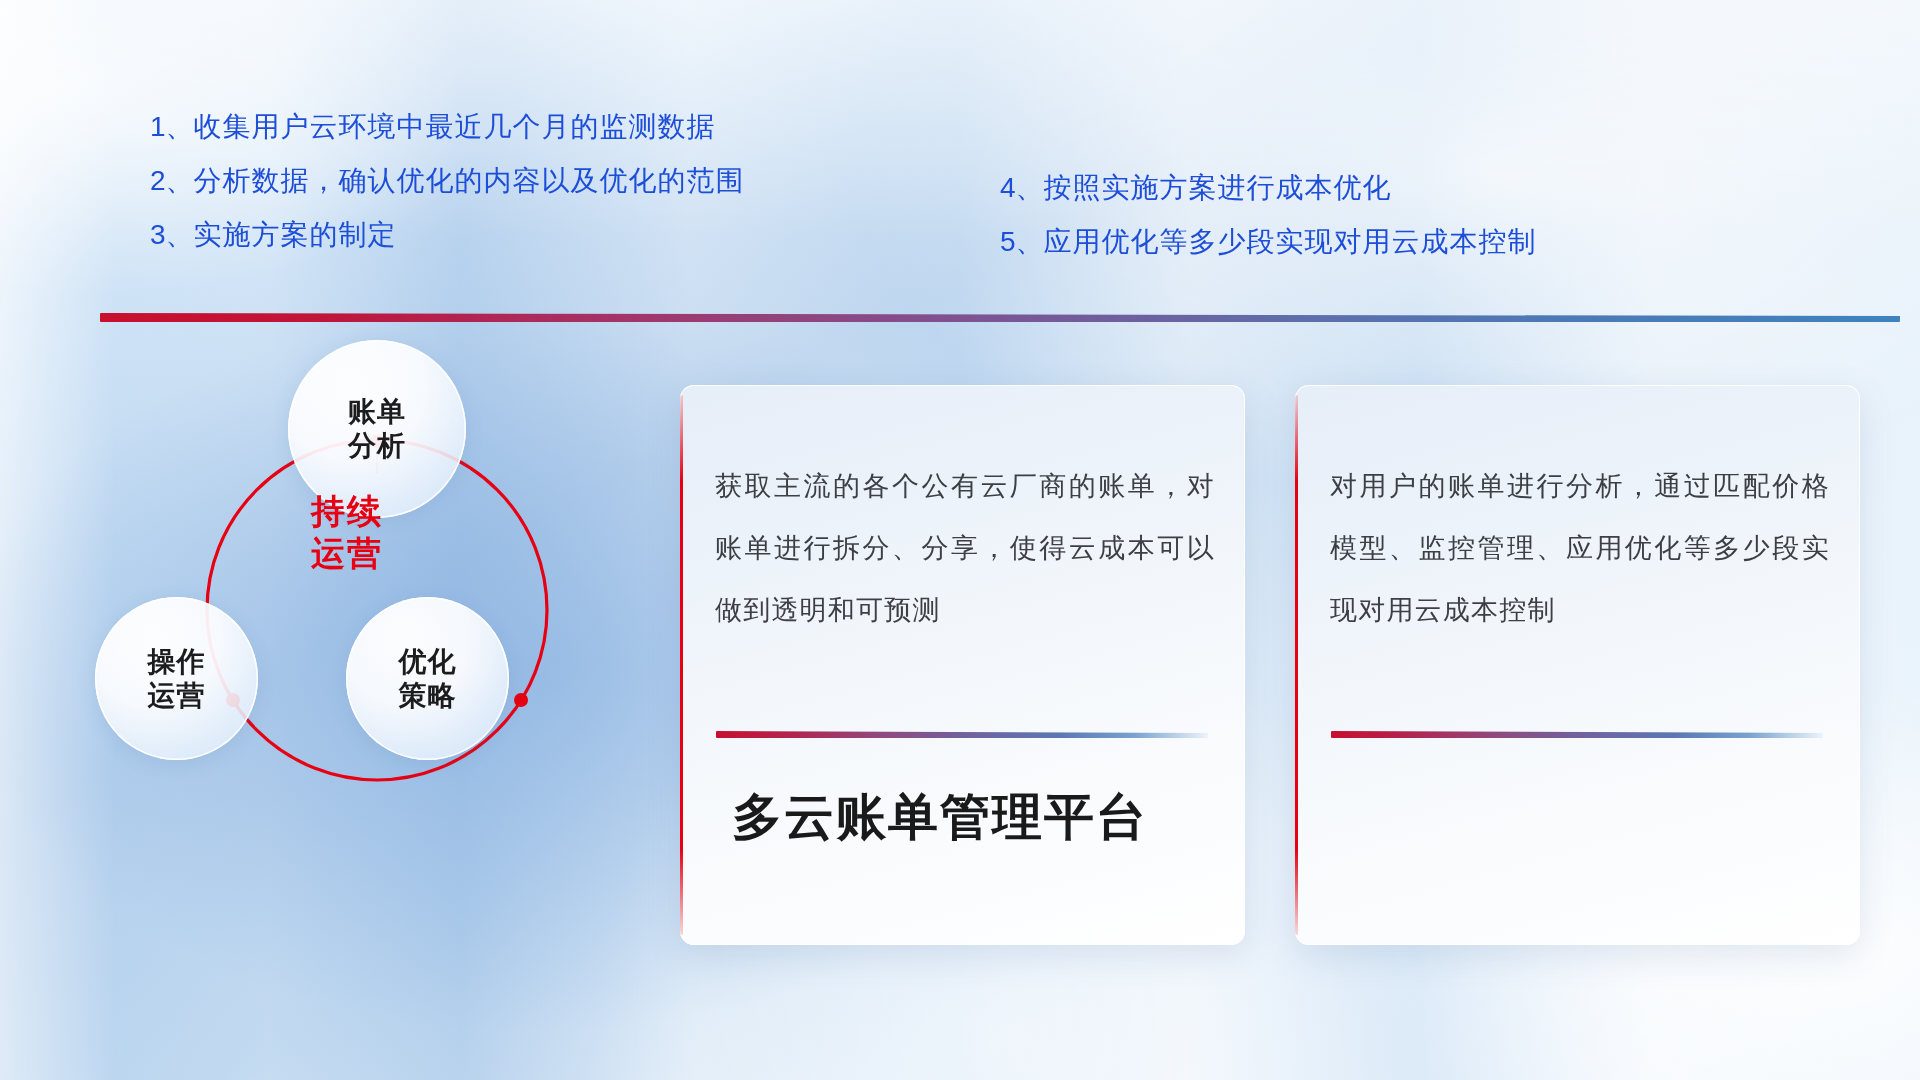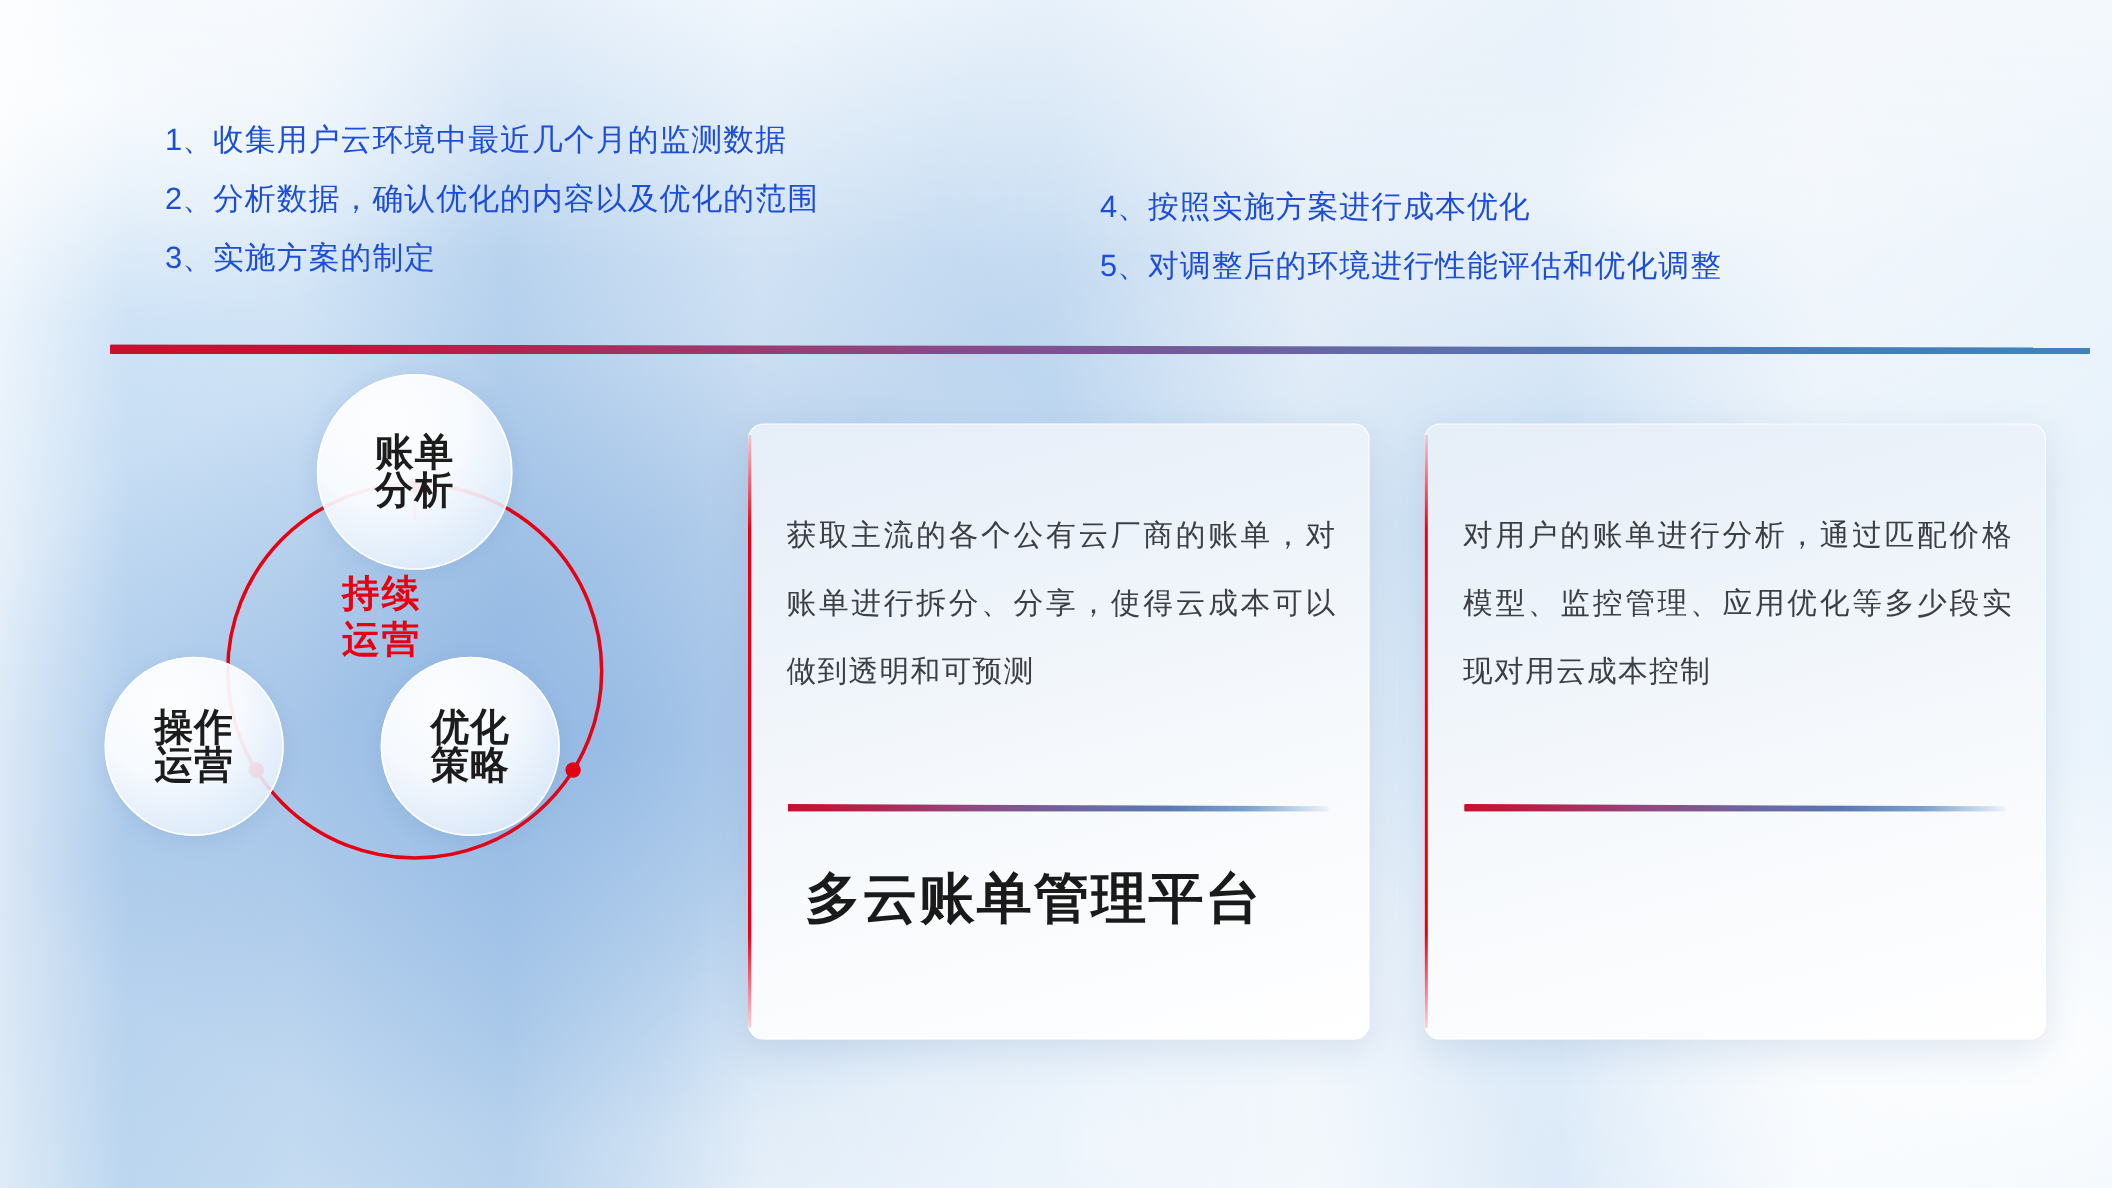--- a/index.html
+++ b/index.html
@@ -72,29 +72,29 @@
   #diagram{position:absolute;left:95px;top:355px;width:540px;height:580px;}
   #diagram svg{position:absolute;left:0;top:0;}
   .bub{
     position:absolute;border-radius:50%;
     background:radial-gradient(circle at 36% 26%, rgba(255,255,255,0.97) 0%, rgba(252,253,255,0.93) 42%, rgba(229,240,252,0.86) 78%, rgba(216,232,249,0.80) 100%);
     box-shadow:inset 0 0 0 1.5px rgba(255,255,255,0.95), 0 4px 18px rgba(90,130,180,0.16);
     display:flex;align-items:center;justify-content:center;
     text-align:center;
   }
   .bub-label{
-    color:#1c1c1c;font-weight:bold;font-size:35px;line-height:34px;letter-spacing:1px;text-align:center;
+    color:#1c1c1c;font-weight:bold;font-size:28px;line-height:34px;letter-spacing:1px;text-align:center;
   }
   #bub-top{left:193px;top:-15px;width:178px;height:178px;}
   #bub-left{left:0px;top:242px;width:163px;height:163px;}
   #bub-right{left:251px;top:242px;width:163px;height:163px;}
   #center-label{
     position:absolute;left:147px;top:135px;width:210px;
     text-align:center;color:#e60012;font-weight:bold;
-    font-size:34px;line-height:42px;letter-spacing:2px;margin-top:29px;
+    font-size:34px;line-height:42px;letter-spacing:2px;
   }
 
   
   .card{
     position:absolute;top:385px;width:565px;height:560px;
     border-radius:14px;
     background:linear-gradient(165deg,#e6eef8 0%,#edf3fa 28%,#f6f9fc 58%,#fbfcfe 80%,#ffffff 100%);
     box-shadow:0 10px 34px rgba(82,120,170,0.16), inset 0 0 0 1px rgba(255,255,255,0.9);
     overflow:hidden;
   }
@@ -147,21 +147,21 @@
     <div class="list-item">
       <span class="li-num">3、</span><span>实施方案的制定</span>
     </div>
   </div>
 
   <div class="list-col" id="col-right">
     <div class="list-item">
       <span class="li-num">4、</span><span>按照实施方案进行成本优化</span>
     </div>
     <div class="list-item">
-      <span class="li-num">5、</span><span>对调整后的环境进行性能评估和优化调整</span>
+      <span class="li-num">5、</span><span>应用优化等多少段实现对用云成本控制</span>
     </div>
   </div>
 
 </div>
 
 <div id="divider"></div>
 
 <div id="diagram">
 
   <svg width="540" height="580" viewBox="0 0 540 580">

